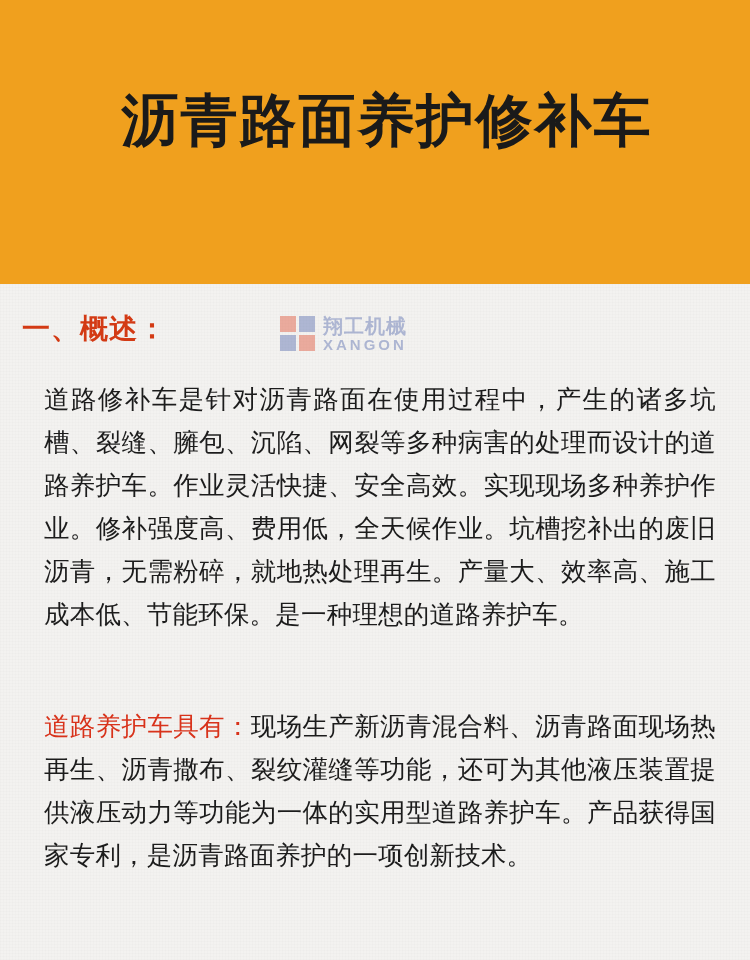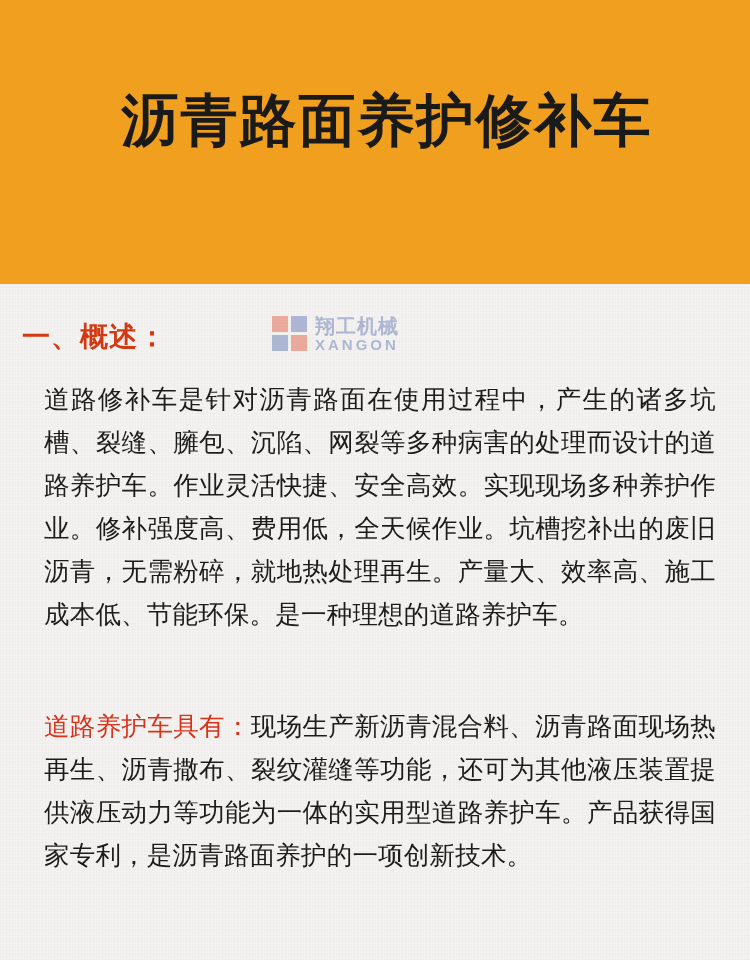--- a/index.html
+++ b/index.html
@@ -67,33 +67,33 @@
     position: absolute;
     left: 0;
     top: 238px;
     width: 750px;
     height: 722px;
   }
 
   .section-heading {
     position: absolute;
     left: 22px;
-    top: 80px;
+    top: 72px;
     font-family: "DejaVu Sans", "Liberation Sans", sans-serif;
     font-size: 28px;
     font-weight: bold;
     color: #d33a14;
     letter-spacing: 1px;
     white-space: nowrap;
   }
 
   
   .watermark {
     position: absolute;
-    left: 272px;
+    left: 280px;
     top: 78px;
     display: flex;
     align-items: center;
     opacity: 0.45;
   }
   .wm-mark {
     position: relative;
     width: 36px;
     height: 36px;
     margin-right: 7px;

